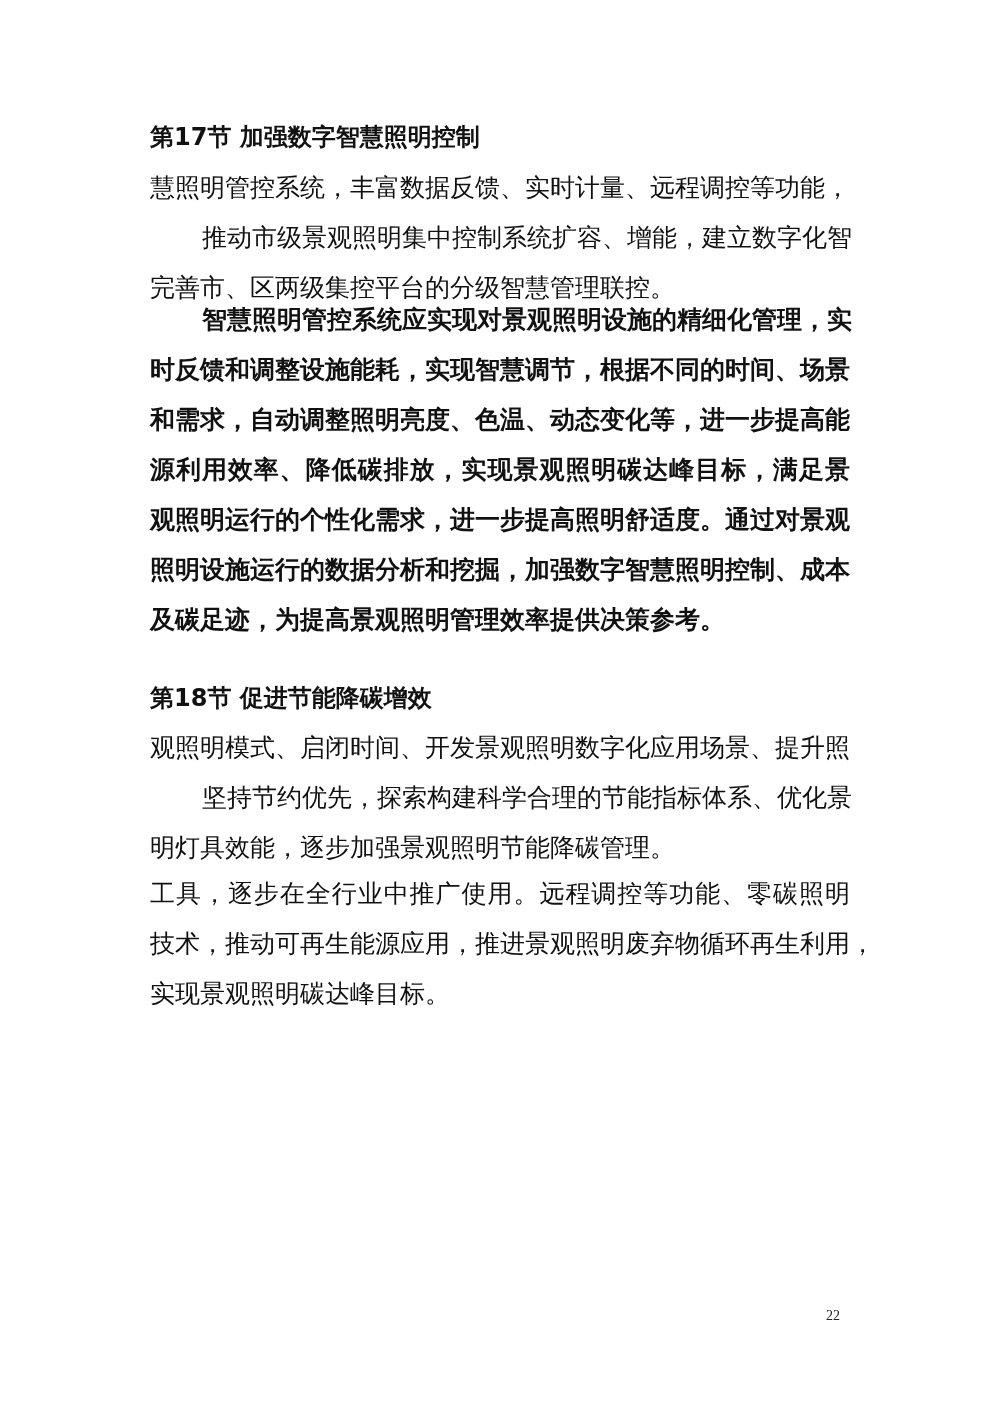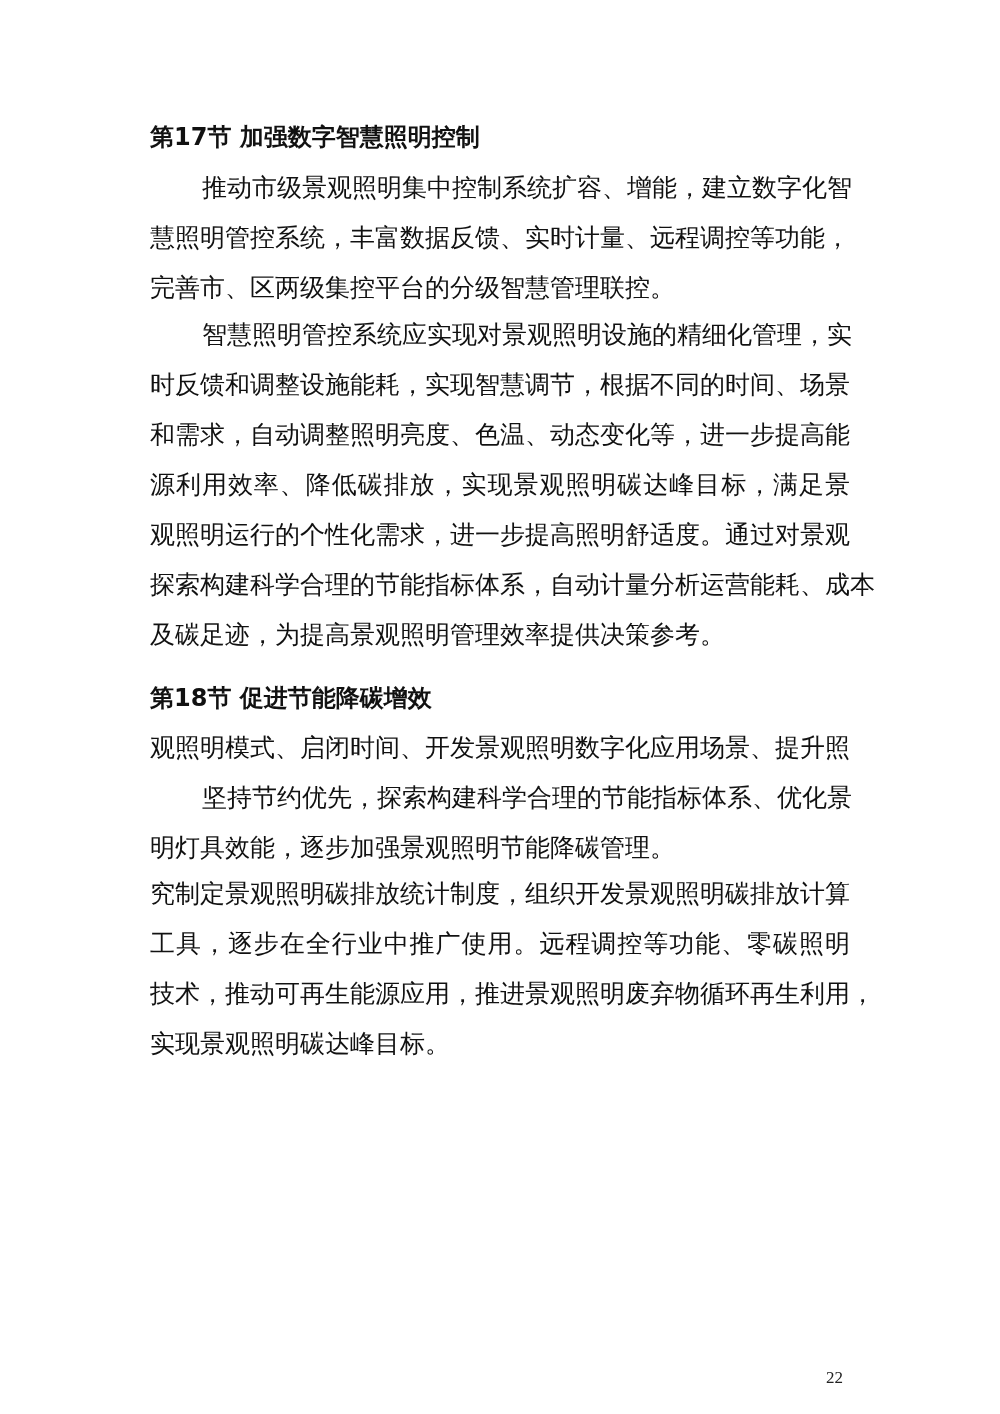--- a/index.html
+++ b/index.html
@@ -14,56 +14,55 @@
   .para {
     position: absolute; left: 150px; width: 700px;
     font-family: "DejaVu Serif", "Liberation Serif", serif;
     font-size: 25px; line-height: 50px; color: #111;
     text-align: justify; text-align-last: left;
   }
   .line { display: block; height: 50px; white-space: nowrap; text-align: justify; text-align-last: justify; }
   .line.last { text-align-last: left; }
   .line.indent { padding-left: 52px; }
   .page-number {
-    position: absolute; left: 826px; top: 1368px;
-    font-family: "Liberation Serif", "DejaVu Serif", serif; font-size: 17px; color: #222;
+    position: absolute; left: 826px; top: 1308px;
+    font-family: "Liberation Serif", "DejaVu Serif", serif; font-size: 14px; color: #222;
   }
 </style>
 </head>
 <body>
 
 <div class="page">
 
   <div class="heading" style="top:122px;">第17节 加强数字智慧照明控制</div>
 
   <div class="para" style="top:163px;">
+    <span class="line">慧照明管控系统，丰富数据反馈、实时计量、远程调控等功能，</span>
     <span class="line indent">推动市级景观照明集中控制系统扩容、增能，建立数字化智</span>
-    <span class="line">慧照明管控系统，丰富数据反馈、实时计量、远程调控等功能，</span>
     <span class="line last">完善市、区两级集控平台的分级智慧管理联控。</span>
   </div>
 
-  <div class="para" style="top:310px;">
+  <div class="para" style="top:295px;font-weight:bold;">
     <span class="line indent">智慧照明管控系统应实现对景观照明设施的精细化管理，实</span>
     <span class="line">时反馈和调整设施能耗，实现智慧调节，根据不同的时间、场景</span>
     <span class="line">和需求，自动调整照明亮度、色温、动态变化等，进一步提高能</span>
     <span class="line">源利用效率、降低碳排放，实现景观照明碳达峰目标，满足景</span>
     <span class="line">观照明运行的个性化需求，进一步提高照明舒适度。通过对景观</span>
-    <span class="line">探索构建科学合理的节能指标体系，自动计量分析运营能耗、成本</span>
+    <span class="line">照明设施运行的数据分析和挖掘，加强数字智慧照明控制、成本</span>
     <span class="line last">及碳足迹，为提高景观照明管理效率提供决策参考。</span>
   </div>
 
   <div class="heading" style="top:683px;">第18节 促进节能降碳增效</div>
 
   <div class="para" style="top:723px;">
     <span class="line">观照明模式、启闭时间、开发景观照明数字化应用场景、提升照</span>
     <span class="line indent">坚持节约优先，探索构建科学合理的节能指标体系、优化景</span>
     <span class="line last">明灯具效能，逐步加强景观照明节能降碳管理。</span>
   </div>
 
   <div class="para" style="top:869px;">
-    <span class="line">究制定景观照明碳排放统计制度，组织开发景观照明碳排放计算</span>
     <span class="line">工具，逐步在全行业中推广使用。远程调控等功能、零碳照明</span>
     <span class="line">技术，推动可再生能源应用，推进景观照明废弃物循环再生利用，</span>
     <span class="line last">实现景观照明碳达峰目标。</span>
   </div>
 
   <div class="page-number">22</div>
 </div>
 
 </body></html>

